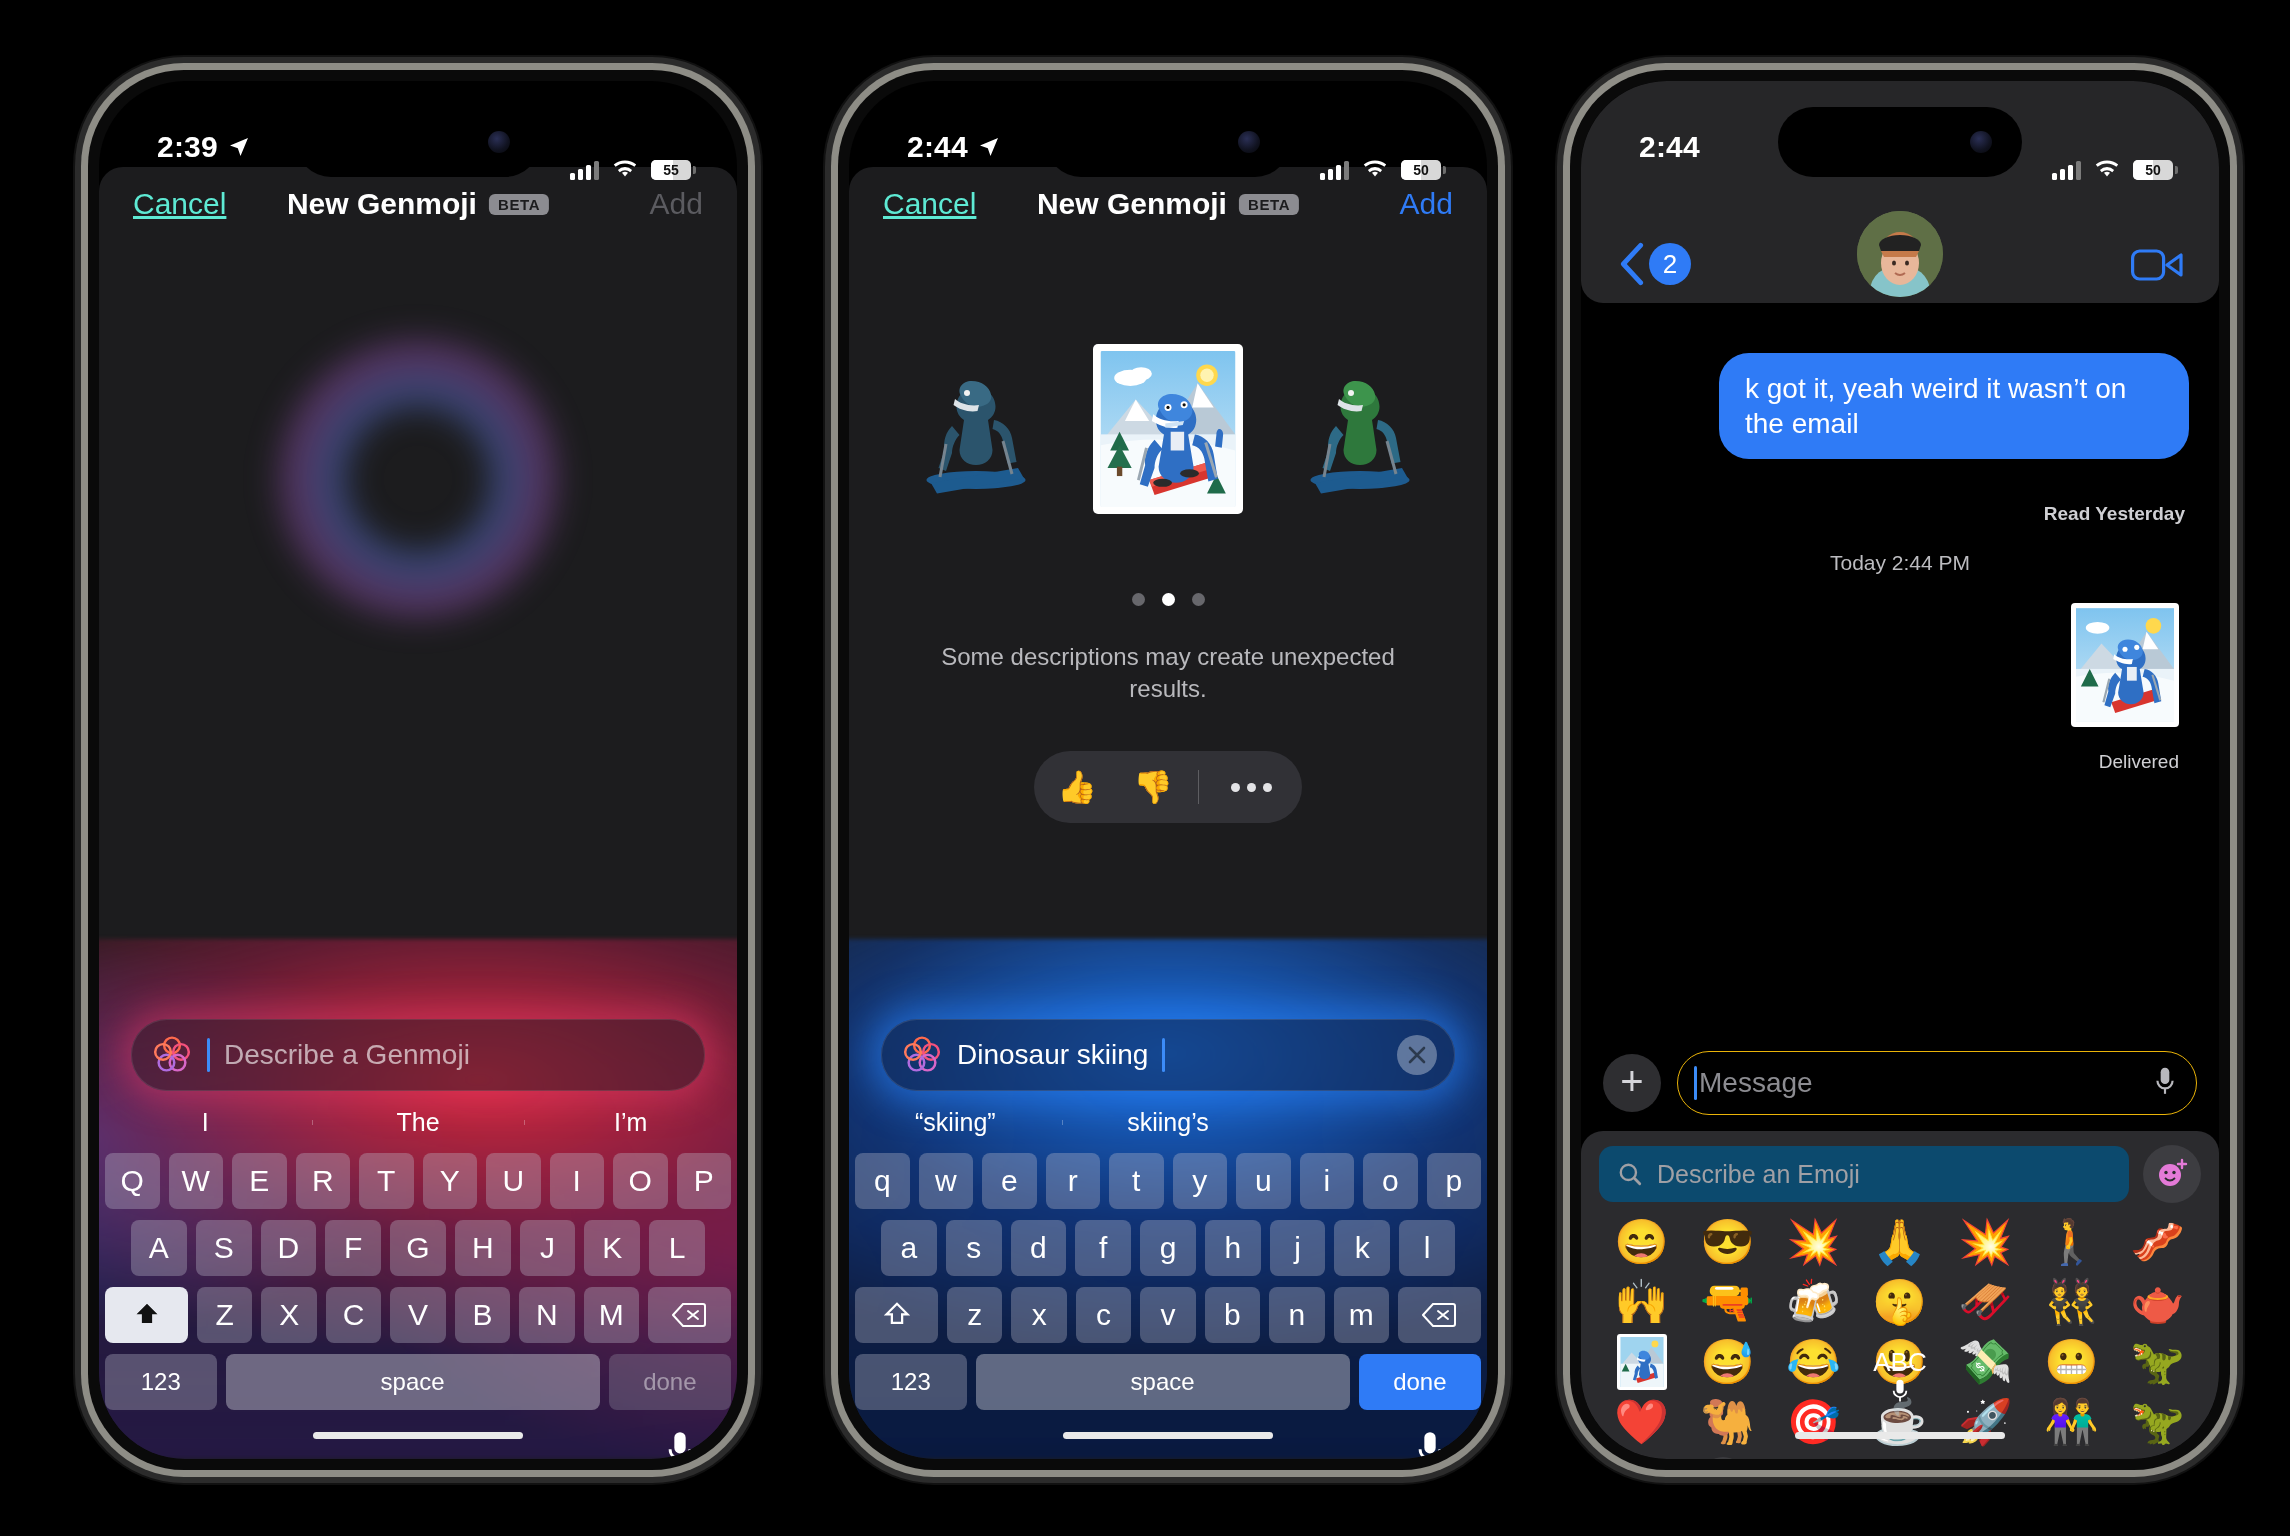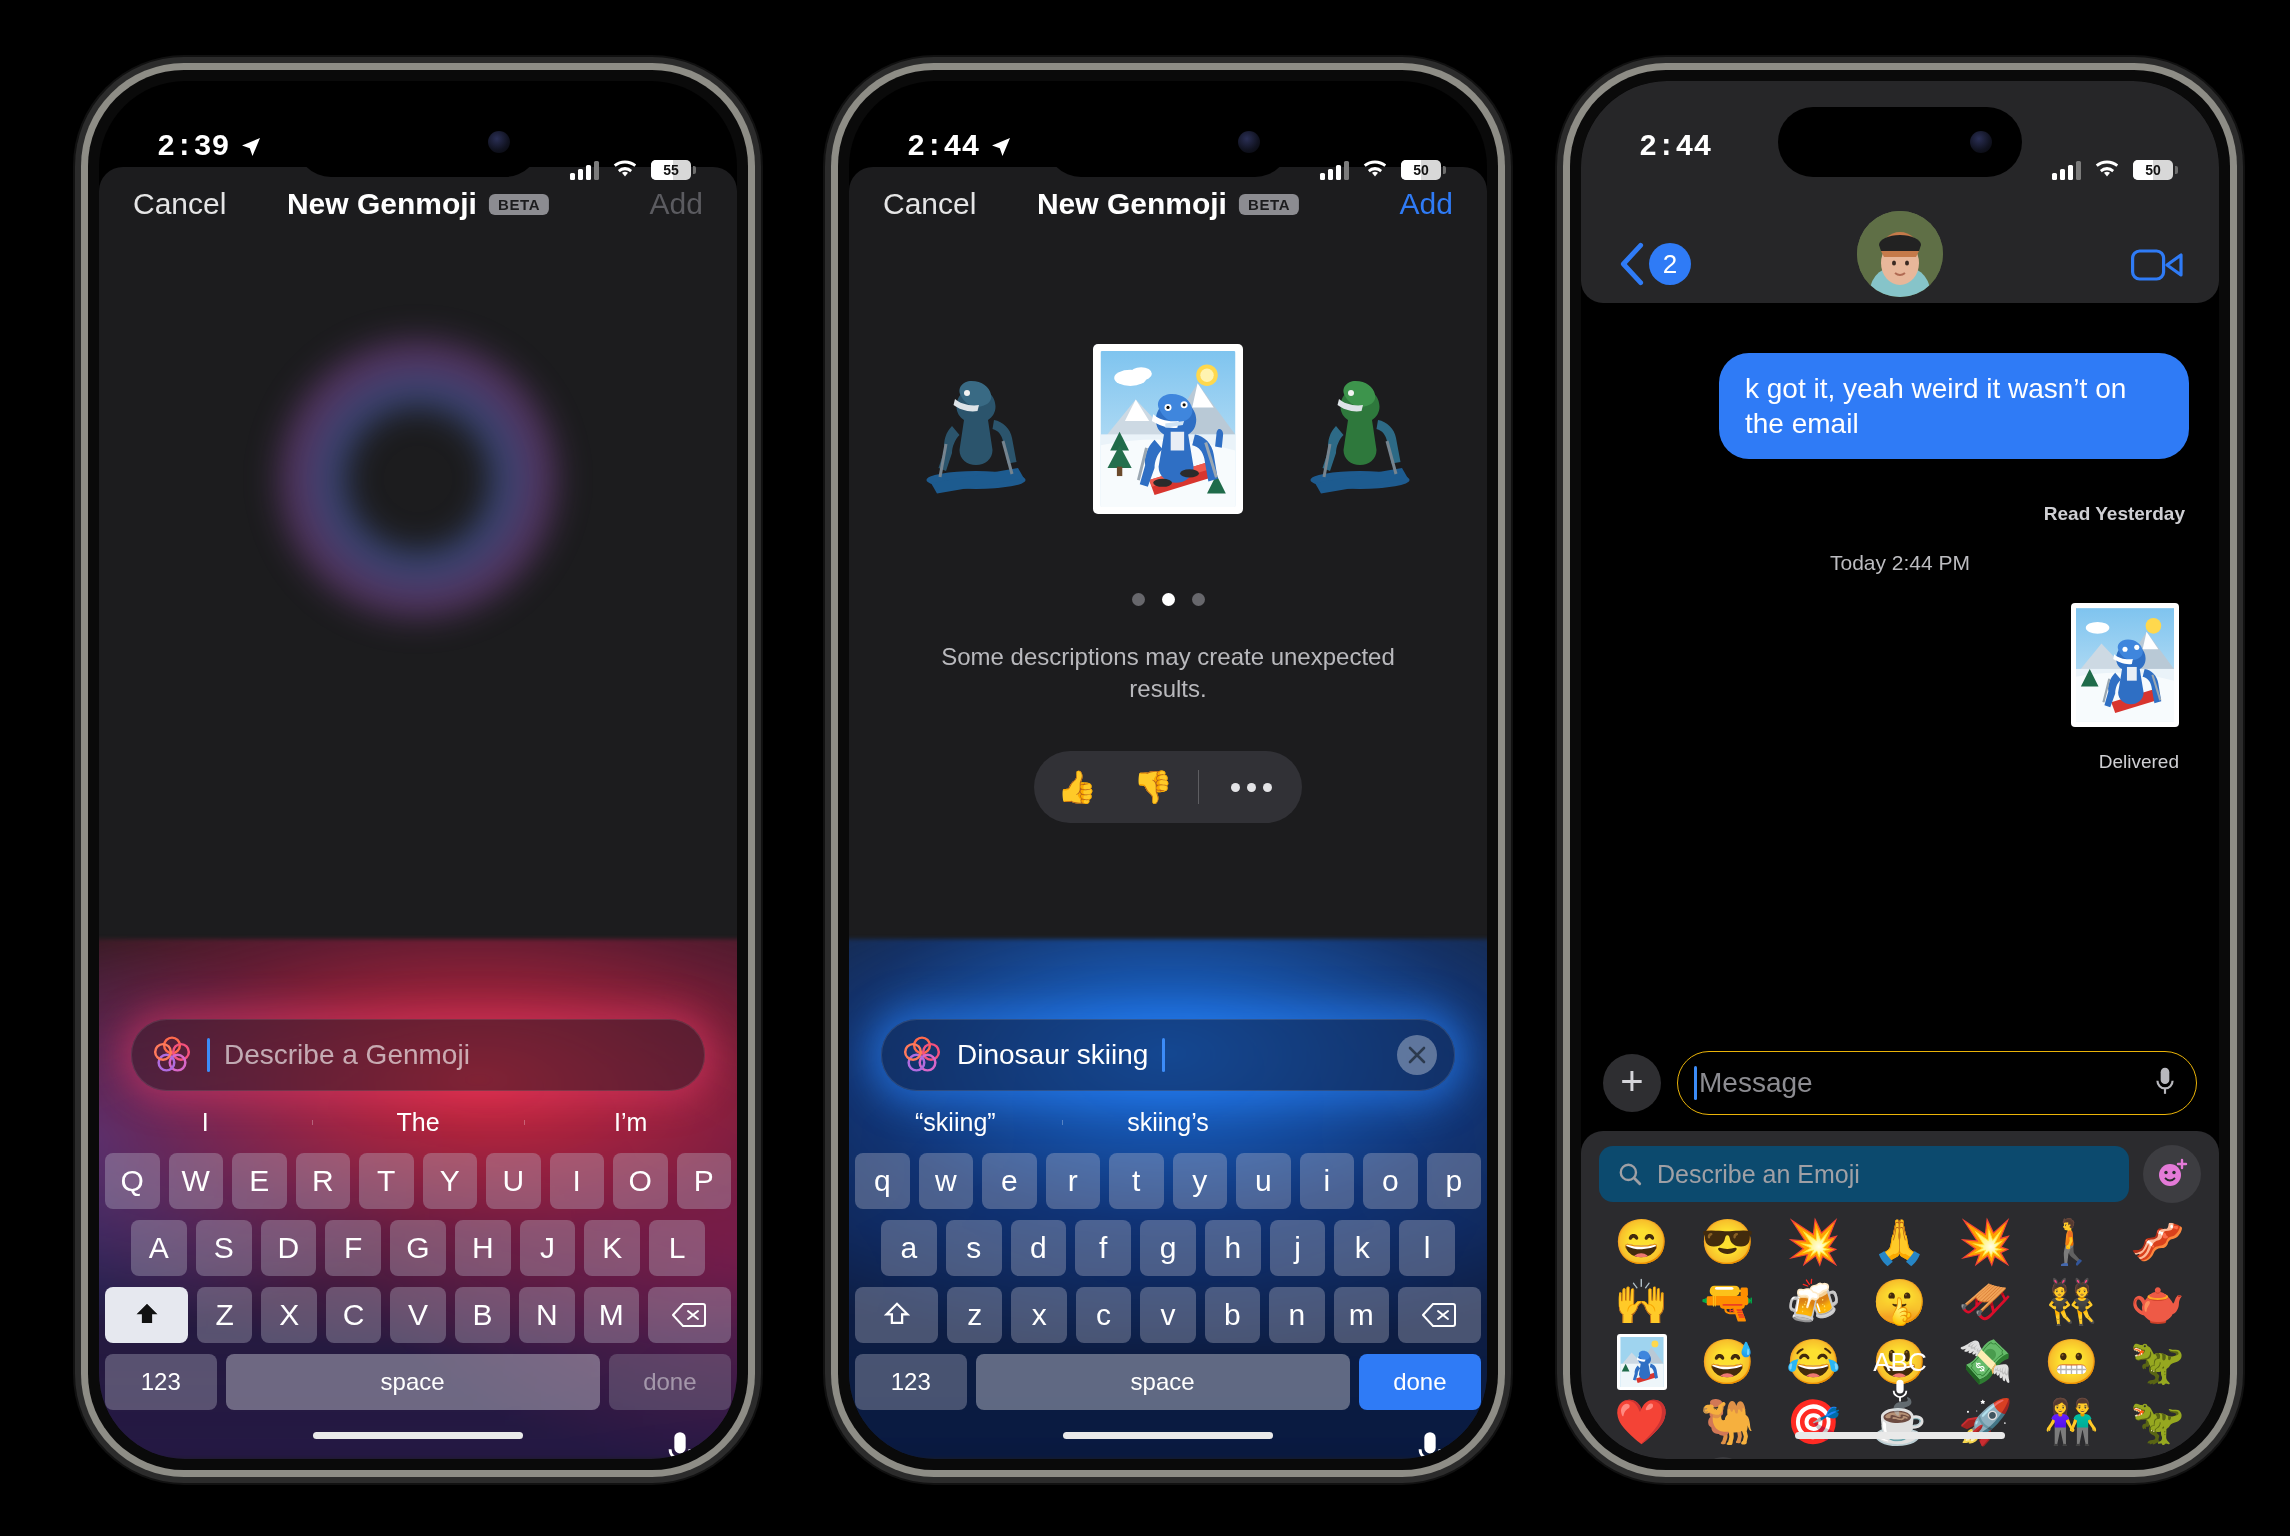--- a/index.html
+++ b/index.html
@@ -21,21 +21,21 @@
     width:244px; height:70px; background:#000; border-radius:38px; z-index:40; }
   .island .cam { position:absolute; right:30px; top:50%; transform:translateY(-50%);
     width:22px; height:22px; border-radius:50%;
     background:radial-gradient(circle at 40% 35%, #2a2f55 0%, #10121f 60%, #050609 100%); }
 
   
   .statusbar { position:absolute; top:0; left:0; right:0; height:98px; z-index:30;
     display:flex; align-items:center; justify-content:space-between;
     padding:34px 46px 0 58px; color:#fff; }
   .sb-time { font-size:30px; font-weight:700; letter-spacing:.2px;
-    display:flex; align-items:center; gap:9px;font-family:Liberation Mono, monospace; }
+    display:flex; align-items:center; gap:9px; }
   .sb-right { display:flex; align-items:center; gap:13px;margin-top:45px; }
   .bars { display:flex; align-items:flex-end; gap:3px; height:20px; }
   .bars i { width:5px; background:#fff; border-radius:1.5px; display:block; }
   .bars i:nth-child(1){height:7px;} .bars i:nth-child(2){height:11px;}
   .bars i:nth-child(3){height:15px;} .bars i:nth-child(4){height:19px; background:#7b7b7b;}
   .batt { position:relative; width:40px; height:20px; border-radius:5px; background:#d8d8d8;
     display:flex; align-items:center; justify-content:center; }
   .batt::after { content:""; position:absolute; right:-5px; top:6px; width:3px; height:8px;
     background:#6d6d6d; border-radius:0 2px 2px 0; }
   .batt .lvl { position:absolute; left:0; top:0; bottom:0; background:#fff;
@@ -44,21 +44,21 @@
 
   
   .home-ind { position:absolute; bottom:20px; left:50%; transform:translateX(-50%);
     width:210px; height:7px; background:#e9e9e9; border-radius:4px; z-index:50; }
 
   
   .sheet { position:absolute; top:86px; left:0; right:0; bottom:0;
     background:#1c1c1e; border-radius:24px 24px 0 0; overflow:hidden; }
   .nav { position:relative; height:74px; display:flex; align-items:center;
     justify-content:space-between; padding:0 34px; }
-  .nav-cancel { color:#e5e5e5; font-size:30px; }
+  .nav-cancel { color:#5eead4; font-size:30px;text-decoration:underline; }
   .nav-add { color:#2f7bf6; font-size:30px; }
   .nav-add.dim { color:#5b5b60; }
   .nav-title { position:absolute; left:50%; transform:translateX(-50%);
     display:flex; align-items:center; gap:12px; }
   .nav-title .t { color:#fff; font-size:30px; font-weight:700; }
   .beta { background:#8c8c91; color:#1c1c1e; font-size:15px; font-weight:700;
     padding:2px 9px; border-radius:6px; letter-spacing:.6px; }
 
   
   .p1-body { position:absolute; top:74px; left:0; right:0; bottom:0; }

